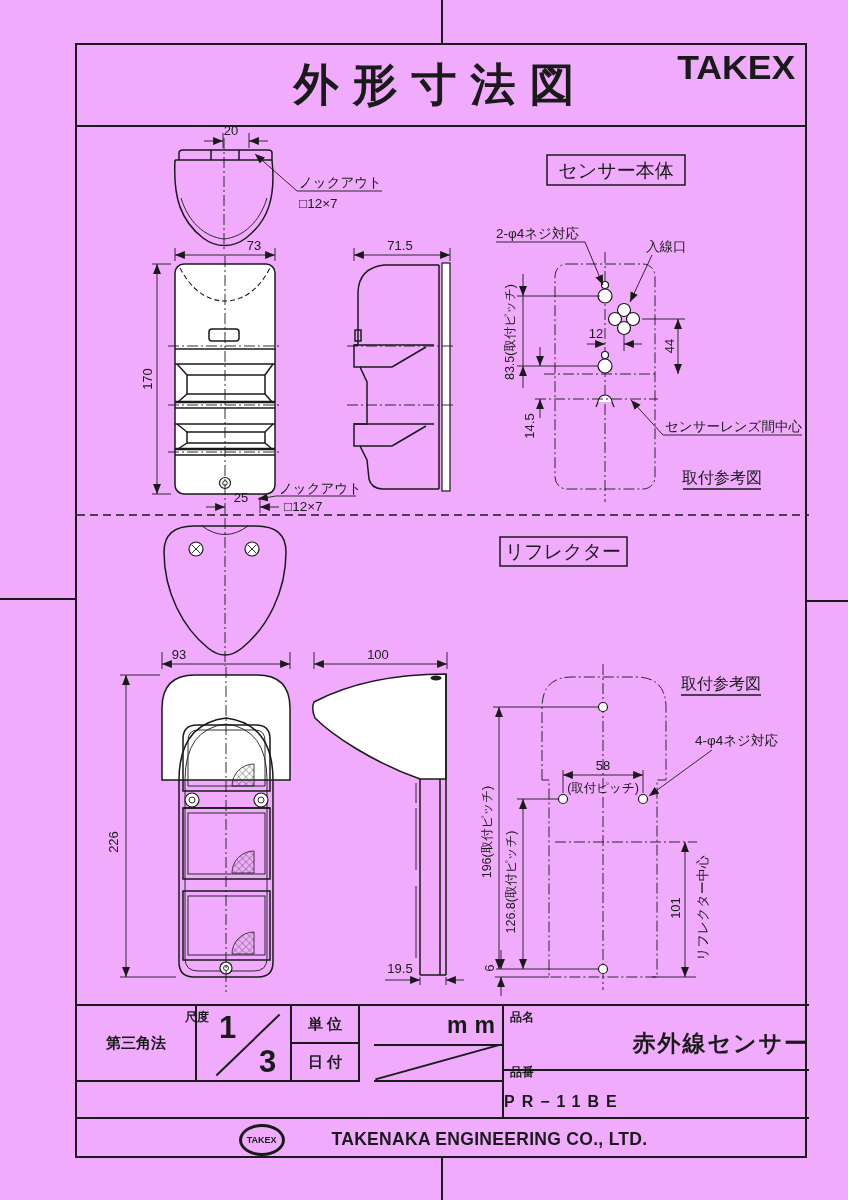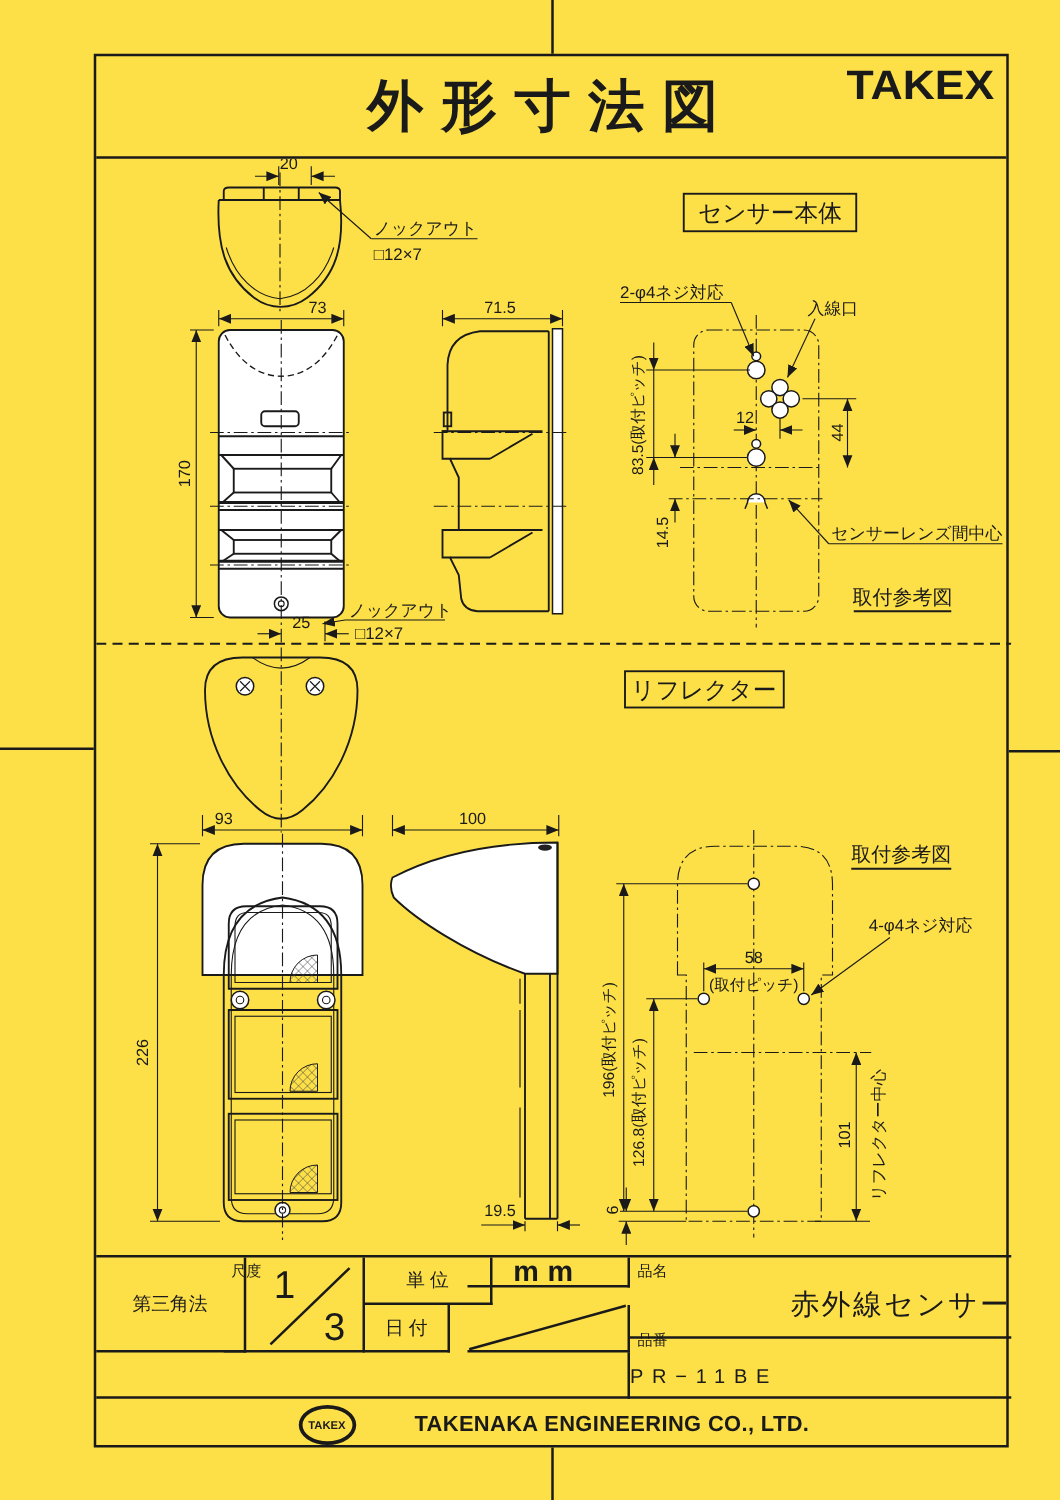--- a/index.html
+++ b/index.html
@@ -1,16 +1,16 @@
 <!DOCTYPE html>
 <html><head>
 <meta charset="utf-8">
 <style>
   html,body{margin:0;padding:0;background:#fff;}
-  .page{position:relative;width:848px;height:1200px;background:#fde047;overflow:hidden;
+  .page{position:relative;width:848px;height:1200px;background:#f0abfc;overflow:hidden;
         font-family:"Liberation Sans","DejaVu Sans",sans-serif;color:#1a1a1a;}
   .regmark{position:absolute;background:#1a1a1a;}
   .frame{position:absolute;left:75px;top:43px;width:732px;height:1115px;
          border:2px solid #1a1a1a;box-sizing:border-box;}
   .titleband{position:absolute;left:0;top:0;width:100%;height:82px;
              border-bottom:2px solid #1a1a1a;box-sizing:border-box;}
   .doc-title{position:absolute;left:0;top:10px;width:100%;text-align:center;
              font-size:45px;font-weight:600;letter-spacing:14px;}
   .brand{position:absolute;right:10px;top:4px;font-size:33px;font-weight:800;
          letter-spacing:0px;transform:scaleX(1.08);transform-origin:right;}
@@ -24,21 +24,21 @@
   .cl{fill:none;stroke:#1a1a1a;stroke-width:0.9;stroke-dasharray:11 3 2 3;}
   .hd{fill:none;stroke:#1a1a1a;stroke-width:1.1;stroke-dasharray:5 3;}
   .sep{fill:none;stroke:#1a1a1a;stroke-width:1.6;stroke-dasharray:8 5;}
   .dim{font-size:13px;}
   .dims{font-size:12.5px;}
   .lab{font-size:13.5px;}
   .big{font-size:19px;}
   .ref{font-size:16px;}
   .tblock{position:absolute;left:0;top:959px;width:732px;height:113px;
           border-top:2px solid #1a1a1a;box-sizing:border-box;}
-  .cell{position:absolute;box-sizing:border-box;border-color:#1a1a1a;}
+  .cell{position:absolute;box-sizing:border-box;border-color:#1a1a1a;font-weight:bold;}
   .cl-lab{position:absolute;left:6px;top:3px;font-size:12px;}
   .footer{position:absolute;left:0;top:1072px;width:732px;height:43px;
           border-top:2px solid #1a1a1a;box-sizing:border-box;
           display:flex;align-items:center;justify-content:center;gap:10px;}
   .oval{width:40px;height:26px;border:3px solid #1a1a1a;border-radius:50%;
         display:flex;align-items:center;justify-content:center;
         font-size:9px;font-weight:bold;}
   .company{font-size:17.5px;font-weight:bold;letter-spacing:0.3px;margin-left:37px;}
 </style>
 </head>
@@ -358,30 +358,30 @@
       <div class="cell" style="left:0;top:0;width:120px;height:76px;border-right:2px solid;border-bottom:2px solid;
                   display:flex;align-items:center;justify-content:center;font-size:15px;">
         <span>第三角法</span>
       </div>
       <div class="cell" style="left:102px;top:0;width:113px;height:76px;border-right:2px solid;border-bottom:2px solid;">
         <span class="cl-lab">尺度</span>
         <span style="position:absolute;left:40px;top:4px;font-size:31px;">1</span>
         <div style="position:absolute;left:25px;top:38px;width:88px;border-top:2.5px solid #1a1a1a;transform:rotate(-44deg);"></div>
         <span style="position:absolute;left:80px;top:38px;font-size:31px;">3</span>
       </div>
-      <div class="cell" style="left:215px;top:0;width:102px;height:38px;border-right:2px solid;border-bottom:2px solid;
+      <div class="cell" style="left:215px;top:0;width:68px;height:38px;border-right:2px solid;border-bottom:2px solid;
                   display:flex;align-items:center;justify-content:center;font-size:15px;">
         <span>単 位</span>
       </div>
       <div class="cell" style="left:215px;top:38px;width:68px;height:38px;border-right:2px solid;border-bottom:2px solid;
                   display:flex;align-items:center;justify-content:center;font-size:15px;">
         <span>日 付</span>
       </div>
-      <div class="cell" style="left:297px;top:0;width:130px;height:24px;border-right:2px solid;border-bottom:2px solid;
-                  display:flex;align-items:center;justify-content:center;font-size:23px;font-weight:bold;letter-spacing:7px;">
+      <div class="cell" style="left:297px;top:0;width:130px;height:40px;border-right:2px solid;border-bottom:2px solid;
+                  display:flex;align-items:center;justify-content:flex-end;font-size:23px;font-weight:bold;letter-spacing:7px;">
         <span>mm</span>
       </div>
       <div class="cell" style="left:297px;top:38px;width:130px;height:38px;border-right:2px solid;border-bottom:2px solid;">
         <div style="position:absolute;left:-1px;top:17px;width:130px;border-top:2px solid #1a1a1a;transform:rotate(-15.5deg);"></div>
       </div>
       <div class="cell" style="left:0;top:76px;width:427px;height:37px;border-right:2px solid;"></div>
       <div class="cell" style="left:427px;top:0;width:305px;height:65px;border-bottom:2px solid;">
         <span class="cl-lab">品名</span>
         <div style="text-align:right;margin-top:22px;font-size:23px;letter-spacing:2px;">赤外線センサー</div>
       </div>

